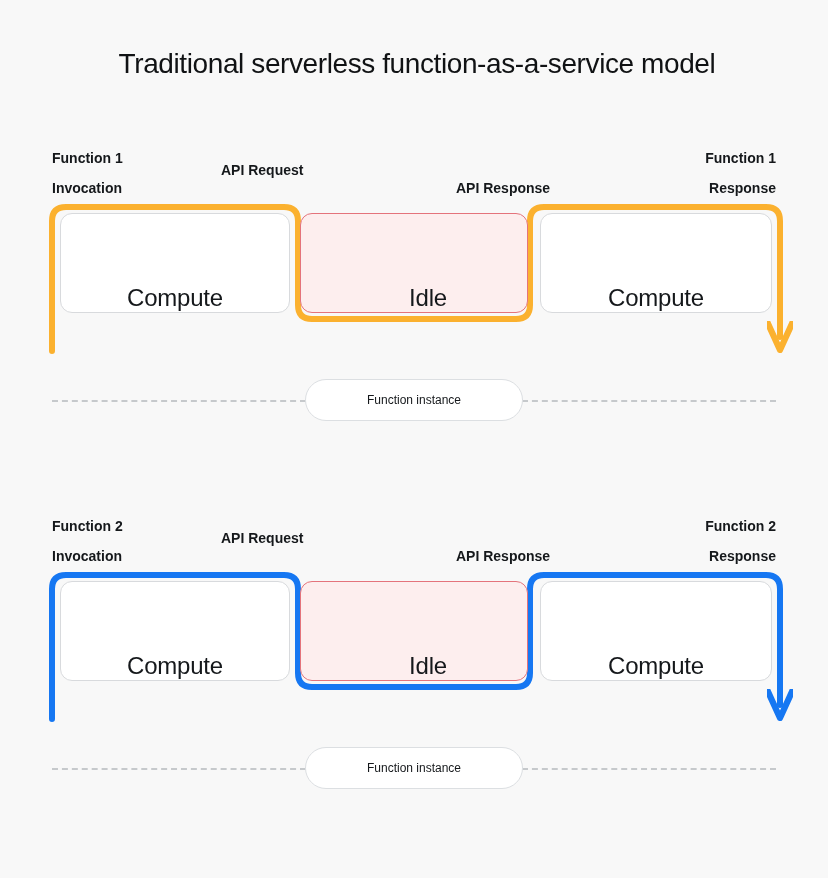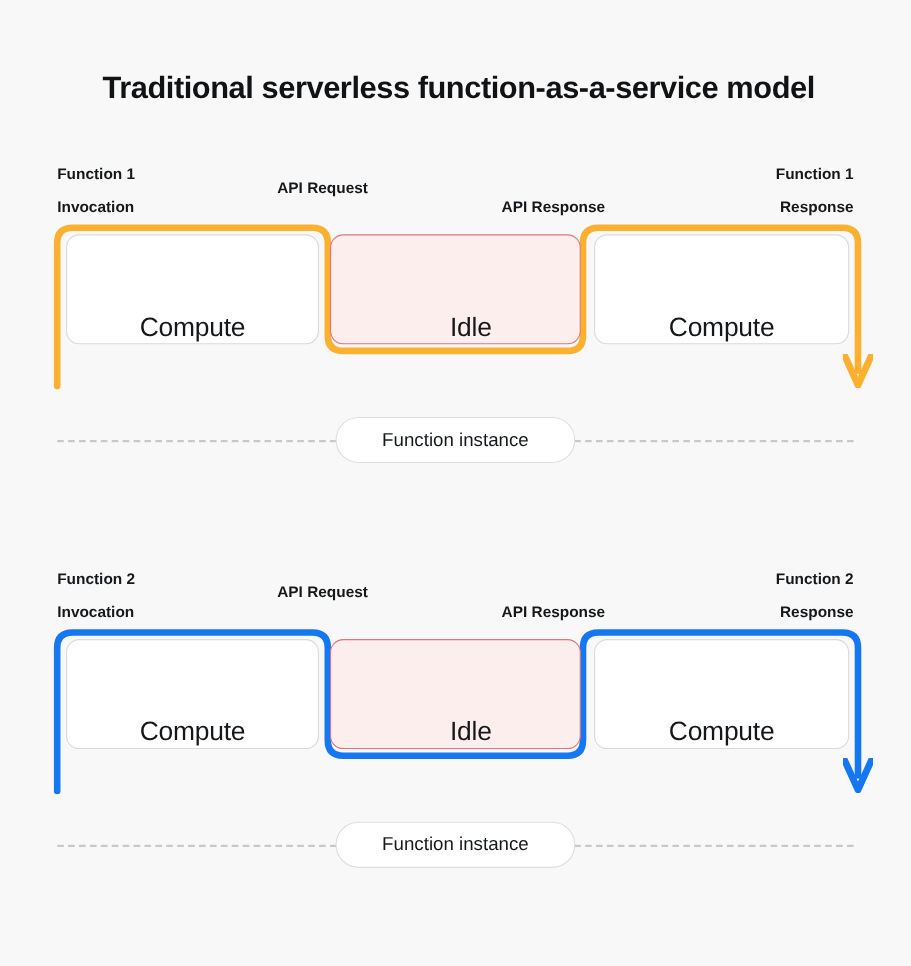--- a/index.html
+++ b/index.html
@@ -17,25 +17,24 @@
   .page { position: relative; width: 828px; height: 878px; }
 
   
   .title {
     position: absolute;
     left: 52px;
     top: 48px;
     width: 730px;
     text-align: center;
     font-size: 28px;
-    font-weight: 700;
+    font-weight: 400;
     letter-spacing: -0.4px;
     color: #101214;
     white-space: nowrap;
-    margin-top: 16px;
   }
 
   
   .section { position: absolute; left: 0; width: 828px; }
   .section.one { top: 135px; }
   .section.two { top: 503px; }
 
   
   .labels {
     position: relative;
@@ -44,21 +43,21 @@
   }
   .label {
     position: absolute;
     font-size: 14px;
     font-weight: 700;
     line-height: 30px;
     color: #15181b;
     white-space: pre-line;
   }
   .label.inv   { left: 52px;  top: 8px;  text-align: left; }
-  .label.req   { left: 221px; top: 20px; text-align: right; margin-left: 31px; }
+  .label.req   { left: 221px; top: 20px; text-align: right; }
   .label.resp  { left: 456px; top: 38px; text-align: right; }
   .label.fresp { right: 52px; top: 8px;  text-align: right; }
 
   
   .band {
     position: relative;
     width: 828px;
     height: 170px;
   }
   .band-svg {
@@ -115,21 +114,21 @@
     left: 305px;
     top: 8px;
     width: 218px;
     height: 42px;
     background: #ffffff;
     border: 1px solid #dcdfe2;
     border-radius: 21px;
     display: flex;
     align-items: center;
     justify-content: center;
-    font-size: 17px;
+    font-size: 12px;
     color: #15181b;
   }
 </style>
 </head>
 <body>
 
 <div class="page">
 
   <div class="title">Traditional serverless function-as-a-service model</div>
 

